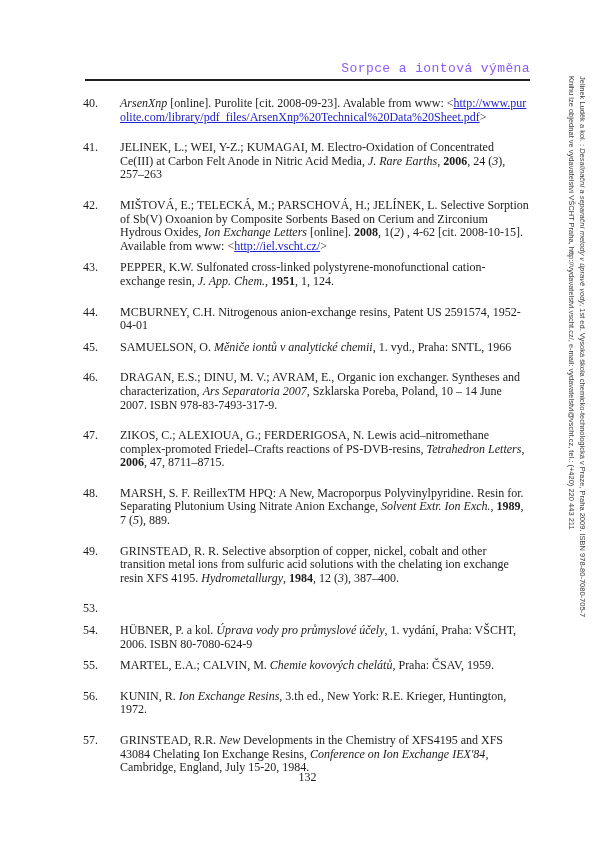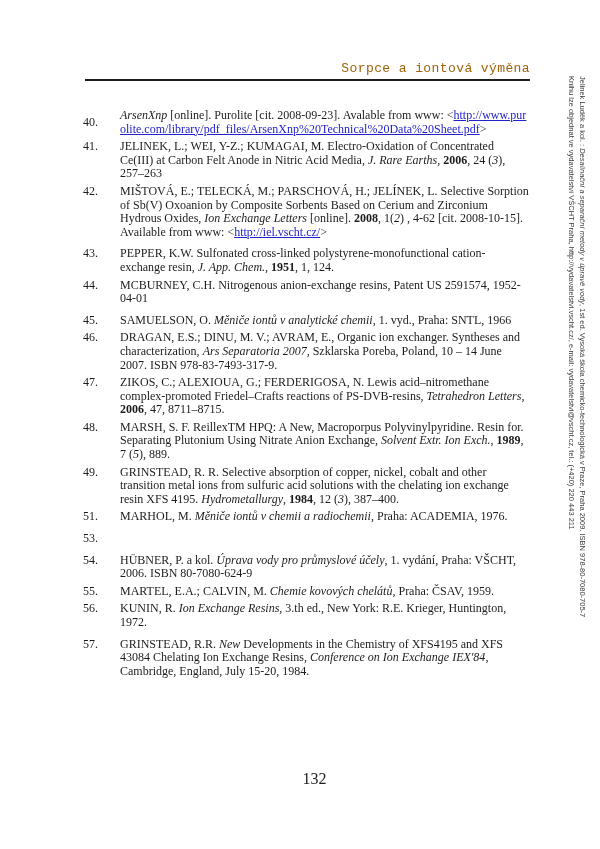--- a/index.html
+++ b/index.html
@@ -12,41 +12,41 @@
     color: #1c1c1c;
   }
   
   .running-header {
     position: absolute;
     left: 85px; width: 445px; top: 61px;
     text-align: right;
     font-family: "Liberation Mono", monospace;
     font-size: 13px;
     letter-spacing: 0.4px;
-    color: #a16207;
+    color: #8b5cf6;
   }
   .header-rule {
     position: absolute;
     left: 85px; width: 445px; top: 79px;
     border-top: 2px solid #1f1f1f;
     height: 0;
   }
   
   .ref-list {
     position: absolute;
     left: 83px; top: 97px;
     width: 447px;
     font-size: 12px;
     line-height: 13.6px;
   }
   .ref-item {
     display: flex;
-    margin-top: 4px;
+    margin-top: 17px;
   }
-  .ref-item:first-child { margin-top: 12px; align-items: center; }
+  .ref-item:first-child { margin-top: 0; }
   
   .ref-item:nth-child(4),
   .ref-item:nth-child(6),
   .ref-item:nth-child(12),
   .ref-item:nth-child(13),
   .ref-item:nth-child(16),
   .ref-item:nth-child(17),
   .ref-item:nth-child(18) { margin-top: 8px; }
   .ref-num {
     width: 37px;
@@ -74,23 +74,23 @@
     transform-origin: 0 0;
     font-family: "Liberation Sans", sans-serif;
     font-size: 7.5px;
     line-height: 11px;
     color: #3a3a3a;
     white-space: nowrap;
   }
   
   .page-number {
     position: absolute;
-    left: 92px; width: 445px; top: 770px;
+    left: 85px; width: 445px; top: 770px;
     text-align: center;
-    font-size: 16px;
+    font-size: 12px;
   }
 </style>
 </head>
 <body>
 
 <div class="running-header">Sorpce a iontová výměna</div>
 
 <div class="header-rule"></div>
 
 <div class="ref-list">
@@ -128,24 +128,20 @@
     </div>
     <div class="ref-item">
       <div class="ref-num">48.</div>
       <div class="ref-text"><span>MARSH, S. F.  ReillexTM HPQ: A New, Macroporpus Polyvinylpyridine. Resin for. Separating Plutonium Using Nitrate Anion Exchange, </span><span class="it">Solvent Extr. Ion Exch.</span><span>, </span><span class="bd">1989</span><span>, 7 (</span><span class="it">5</span><span>), 889.</span></div>
     </div>
     <div class="ref-item">
       <div class="ref-num">49.</div>
       <div class="ref-text"><span>GRINSTEAD, R. R.  Selective absorption of copper, nickel, cobalt and other transition metal ions from sulfuric acid solutions with the chelating ion exchange resin XFS 4195.   </span><span class="it">Hydrometallurgy</span><span>, </span><span class="bd">1984</span><span>, 12 (</span><span class="it">3</span><span>),  387–400.</span></div>
     </div>
     <div class="ref-item">
-      <div class="ref-num">51.</div>
-      <div class="ref-text"><span>MARHOL, M. </span><span class="it">Měniče iontů v chemii a radiochemii</span><span>, Praha:  ACADEMIA, 1976.</span></div>
-    </div>
-    <div class="ref-item">
       <div class="ref-num">53.</div>
       <div class="ref-text"></div>
     </div>
     <div class="ref-item">
       <div class="ref-num">54.</div>
       <div class="ref-text"><span>HÜBNER, P. a kol. </span><span class="it">Úprava vody pro průmyslové účely</span><span>, 1. vydání, Praha: VŠCHT, 2006. ISBN 80-7080-624-9</span></div>
     </div>
     <div class="ref-item">
       <div class="ref-num">55.</div>
       <div class="ref-text"><span>MARTEL, E.A.; CALVIN, M. </span><span class="it">Chemie kovových chelátů</span><span>, Praha: ČSAV, 1959.</span></div>

